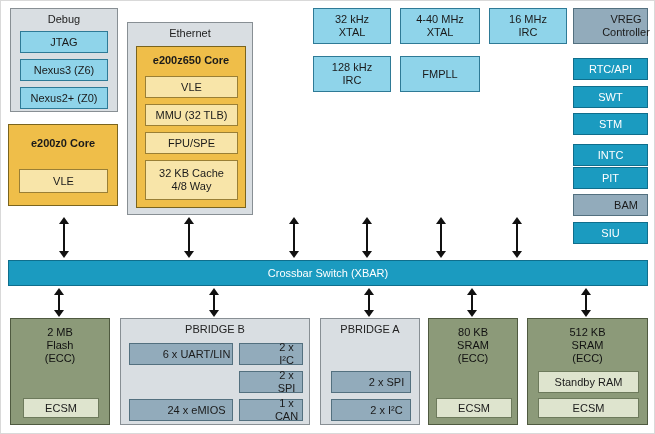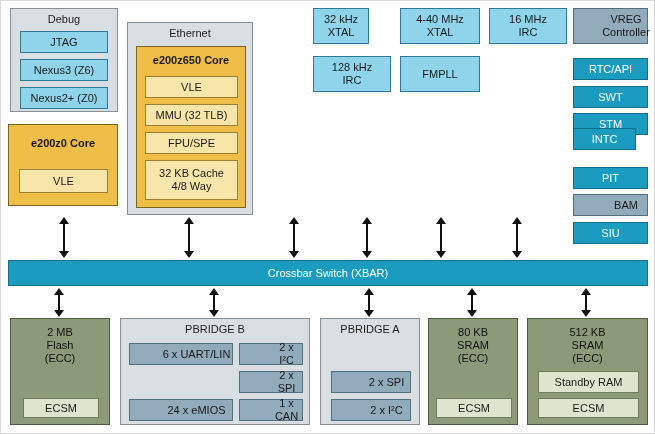--- a/index.html
+++ b/index.html
@@ -67,36 +67,36 @@
     <div class="goldc" style="left:8px;top:23px;width:110px;height:162px">
       <div class="core-title" style="top:7px">e200z650 Core</div>
       <div class="box lgold" style="left:8px;top:29px;width:93px;height:22px">VLE</div>
       <div class="box lgold" style="left:8px;top:57px;width:93px;height:22px">MMU (32 TLB)</div>
       <div class="box lgold" style="left:8px;top:85px;width:93px;height:22px">FPU/SPE</div>
       <div class="box lgold" style="left:8px;top:113px;width:93px;height:40px">32 KB Cache
 4/8 Way</div>
     </div>
   </div>
 
-  <div class="box cyan" style="left:313px;top:8px;width:56px;height:36px">32 kHz
+  <div class="box cyan" style="left:313px;top:8px;width:78px;height:36px">32 kHz
 XTAL</div>
   <div class="box cyan" style="left:400px;top:8px;width:80px;height:36px">4-40 MHz
 XTAL</div>
   <div class="box cyan" style="left:489px;top:8px;width:78px;height:36px">16 MHz
 IRC</div>
   <div class="box cyan" style="left:313px;top:56px;width:78px;height:36px">128 kHz
 IRC</div>
   <div class="box cyan" style="left:400px;top:56px;width:80px;height:36px">FMPLL</div>
 
   <div class="box grayblue" style="left:573px;top:8px;width:75px;height:36px">VREG
 Controller</div>
   <div class="box teal" style="left:573px;top:58px;width:75px;height:22px">RTC/API</div>
   <div class="box teal" style="left:573px;top:86px;width:75px;height:22px">SWT</div>
   <div class="box teal" style="left:573px;top:113px;width:75px;height:22px">STM</div>
-  <div class="box teal" style="left:573px;top:128px;width:63px;height:22px">INTC</div>
+  <div class="box teal" style="left:573px;top:144px;width:75px;height:22px">INTC</div>
   <div class="box teal" style="left:573px;top:167px;width:75px;height:22px">PIT</div>
   <div class="box grayblue" style="left:573px;top:194px;width:75px;height:22px">BAM</div>
   <div class="box teal" style="left:573px;top:222px;width:75px;height:22px">SIU</div>
 
 
   <div class="arrow" style="left:59px;top:217px;height:41px">
       <span class="aline"></span>
     </div>
   <div class="arrow" style="left:184px;top:217px;height:41px">
       <span class="aline"></span>

